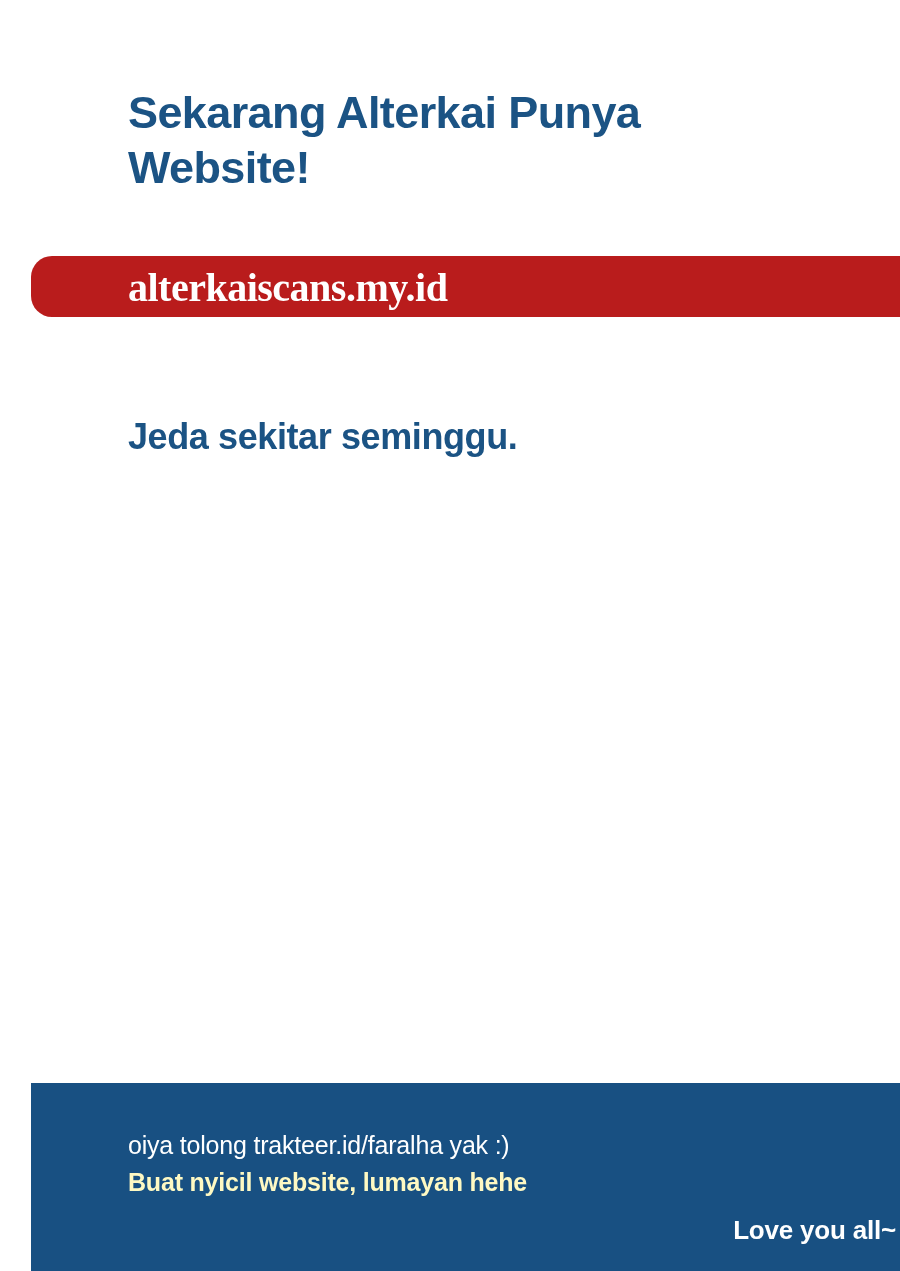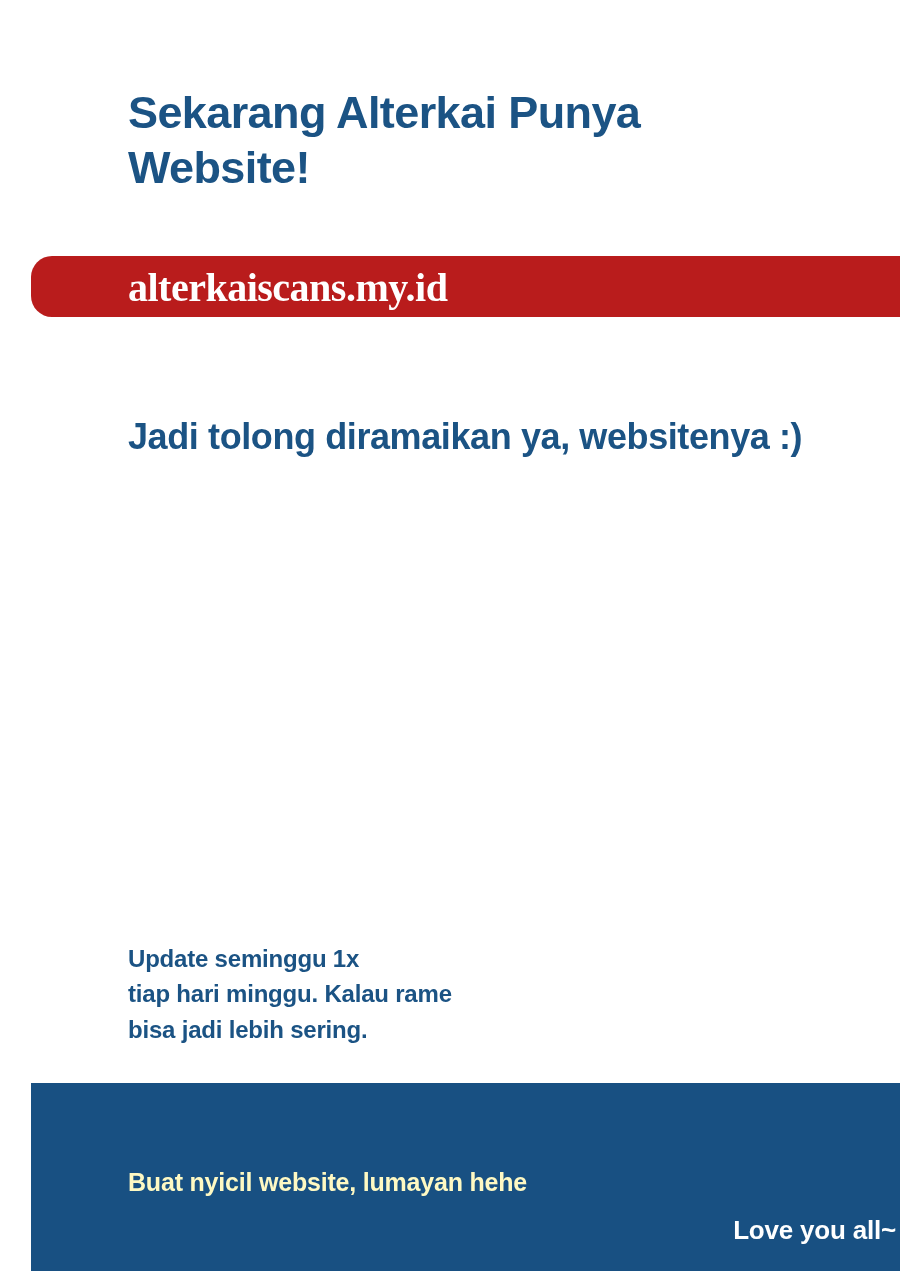--- a/index.html
+++ b/index.html
@@ -134,25 +134,23 @@
 
 <div class="poster">
 
   <div class="title">Sekarang Alterkai Punya Website!</div>
 
   <div class="url-banner">
     <div class="url-banner-text">alterkaiscans.my.id</div>
   </div>
 
   <div class="body-block">
-    <p class="para">Jadi tolong diramaikan ya, websitenya :)</p>
+    <p class="para">Jeda sekitar seminggu.</p>
   </div>
 
-  <div class="note">Update seminggu 1x
-tiap hari minggu. Kalau rame
-bisa jadi lebih sering.</div>
 
   <div class="footer">
+    <div class="footer-line1">oiya tolong trakteer.id/faralha yak :)</div>
     <div class="footer-line2">Buat nyicil website, lumayan hehe</div>
     <div class="footer-signoff">Love you all~</div>
   </div>
 
 </div>
 
 </body></html>

